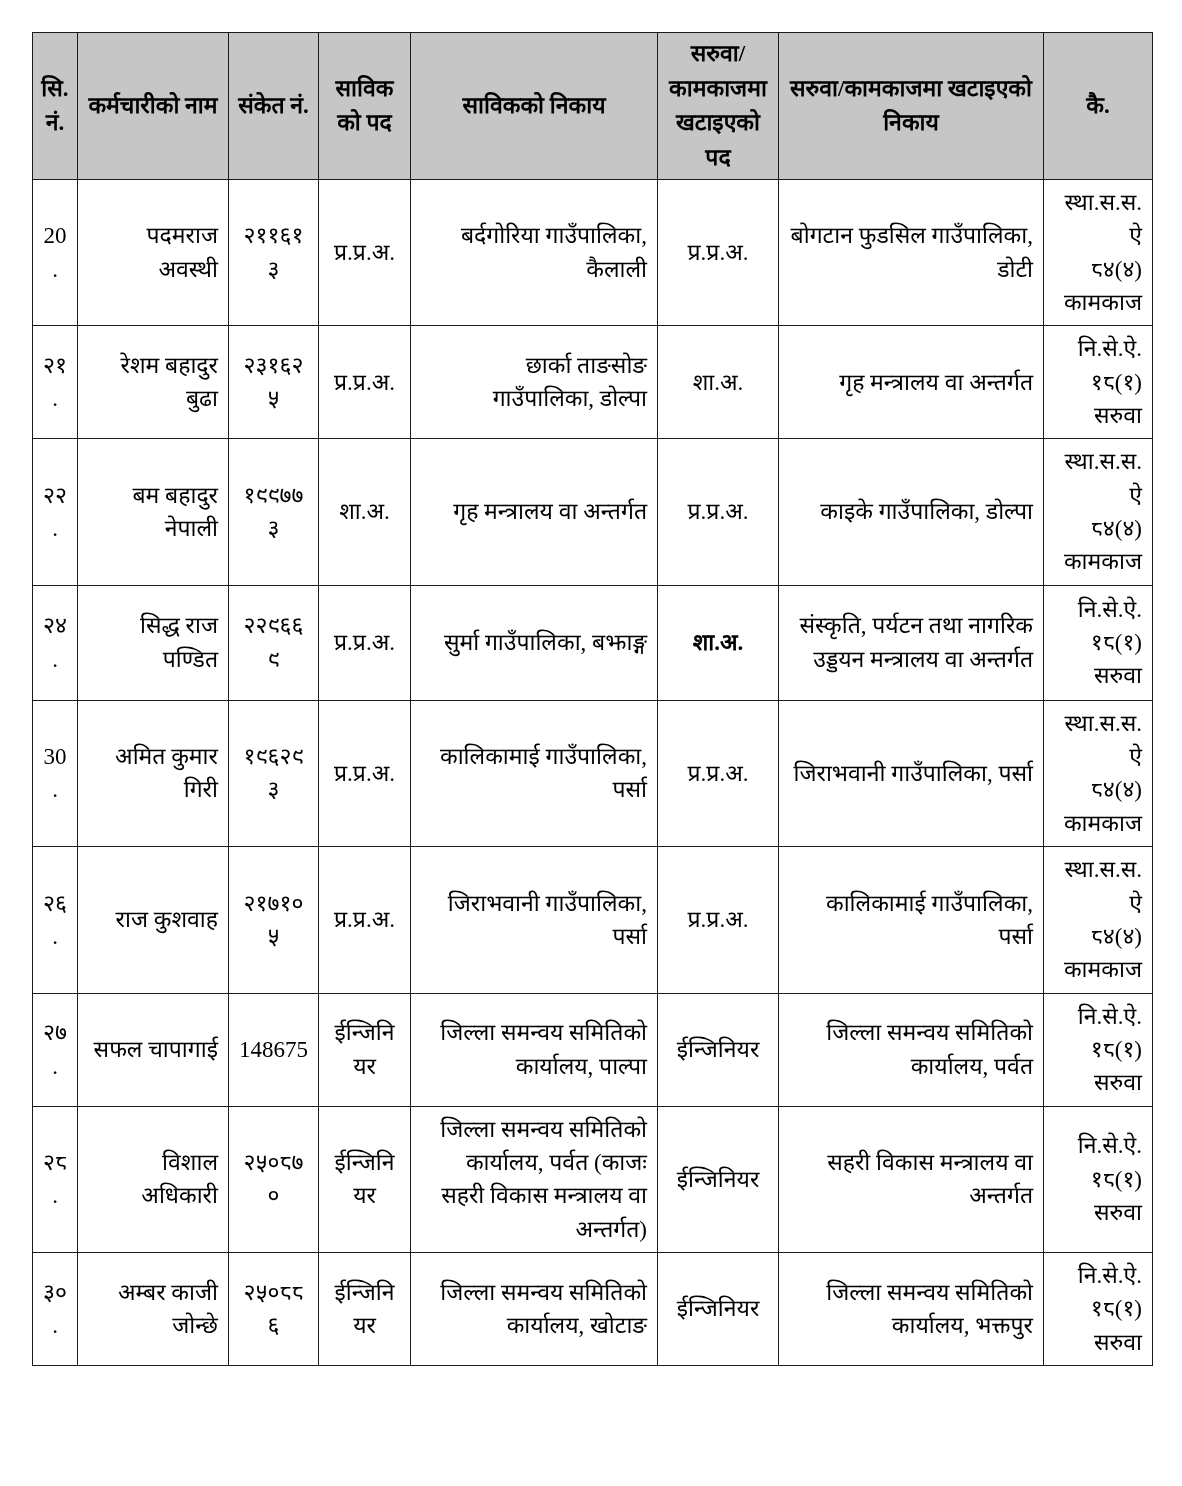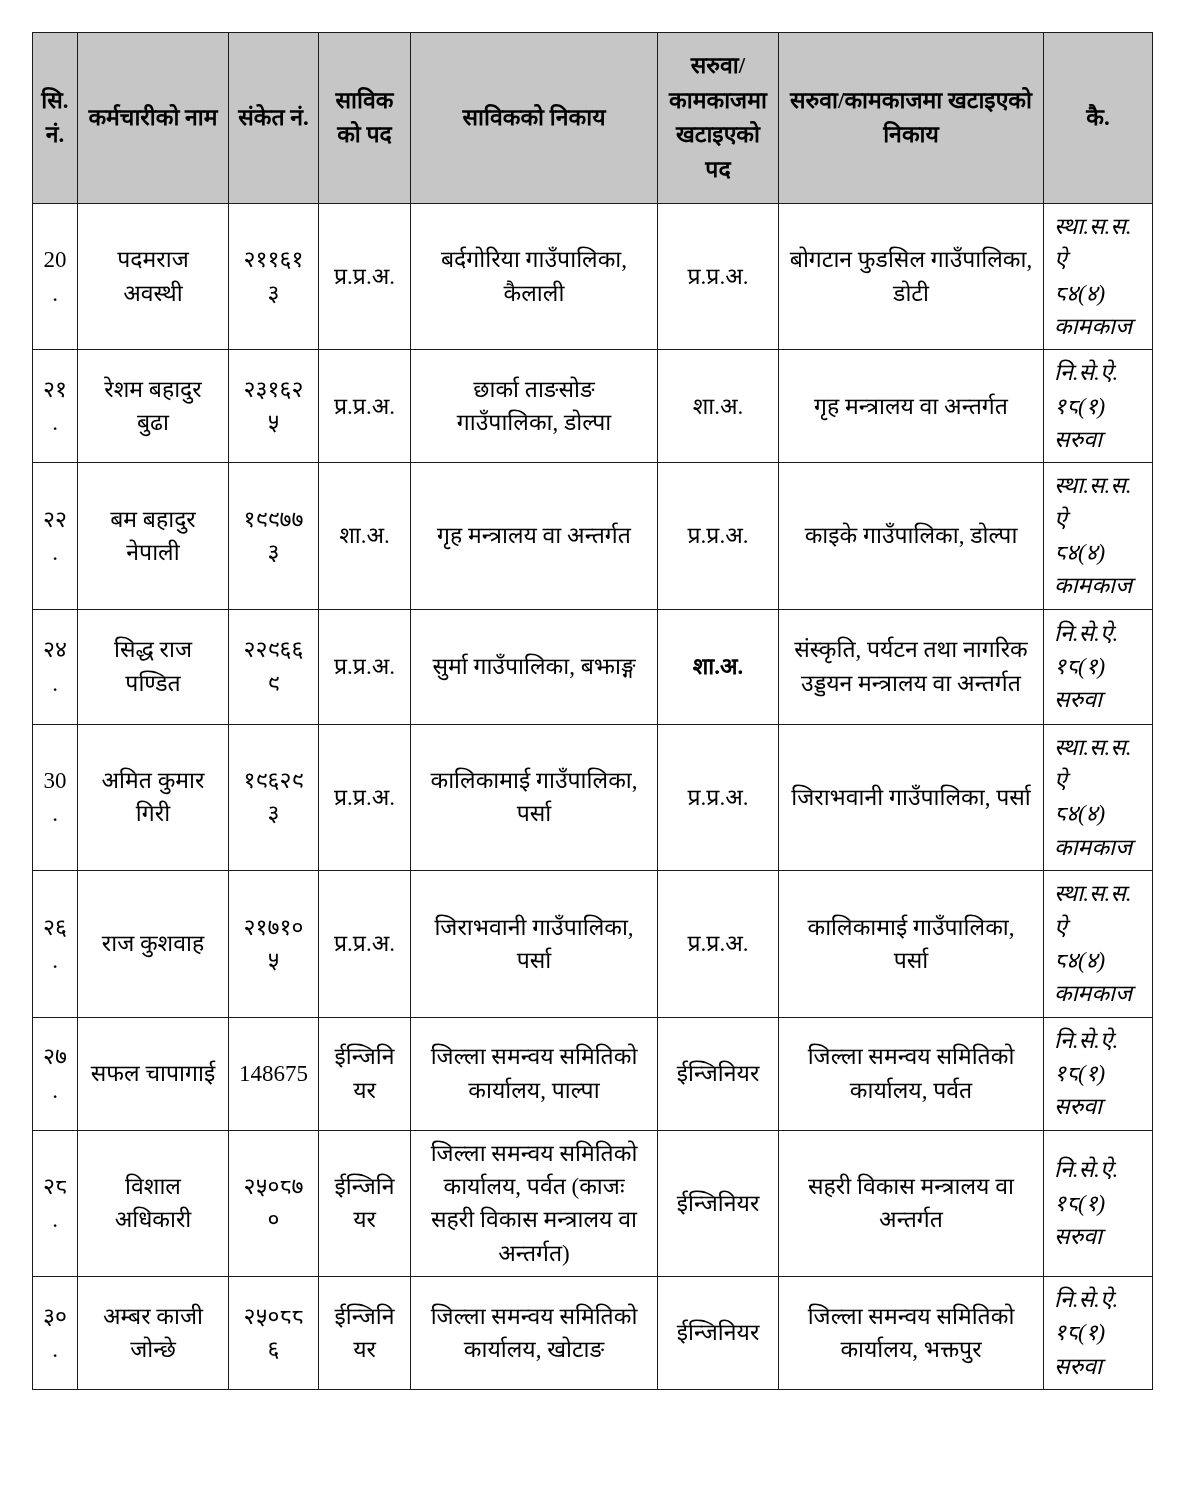--- a/index.html
+++ b/index.html
@@ -23,31 +23,30 @@
     font-size:23px;
     line-height:1.45;
     word-wrap:break-word;
   }
   table.gov th{
     background:#c6c6c6;
     font-weight:bold;
     text-align:center;
     white-space:pre-line;
     line-height:1.5;
-    padding:16px 6px;
+    padding:4px 6px;
   }
   td.c{text-align:center;}
-  td.l{text-align:center;padding-left:14px;padding-right:8px;}
+  td.l{text-align:right;padding-left:14px;padding-right:8px;}
   td.remark{
-    text-align:left;
+    text-align:right;
     white-space:pre-line;
     font-size:21.5px;
     line-height:1.55;
     padding:4px 4px;
-    font-style:italic;
   }
   td.strong{font-weight:bold;}
 </style>
 </head>
 <body>
 
 <div class="page">
   <table class="gov">
     <colgroup>
       <col style="width:45px">

